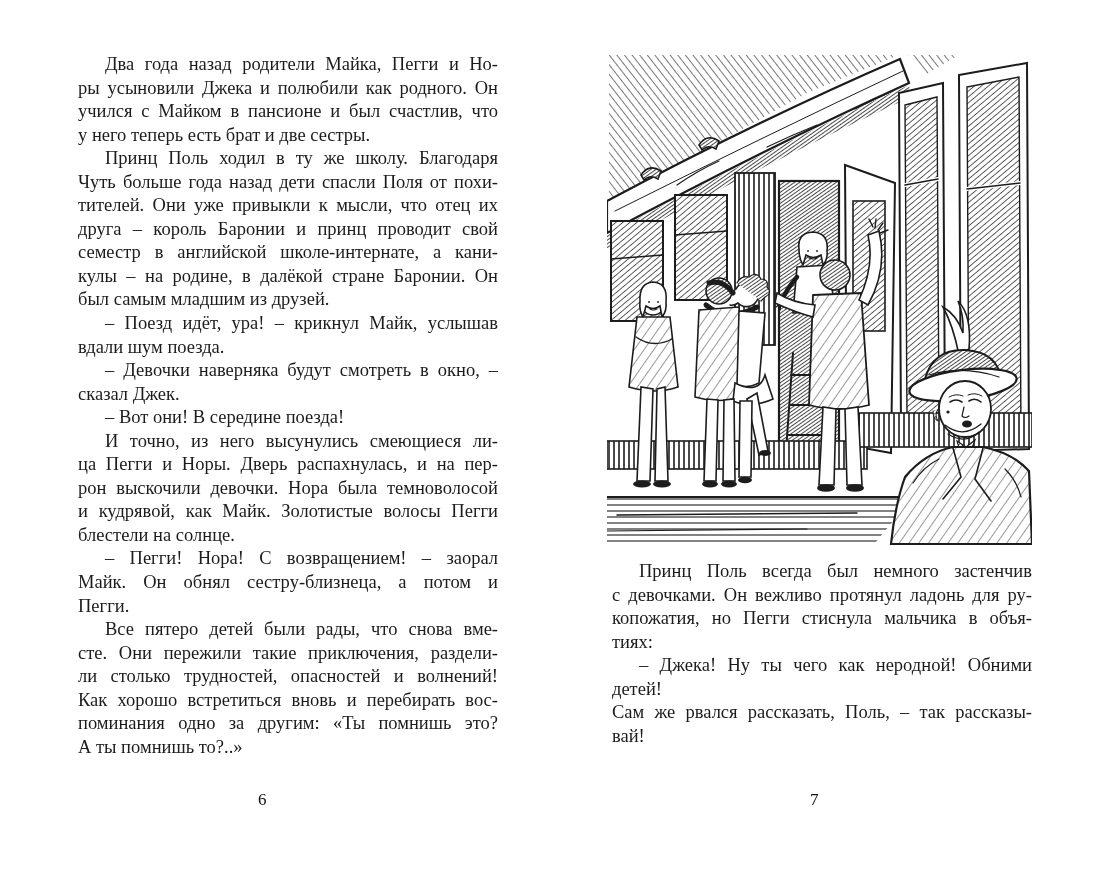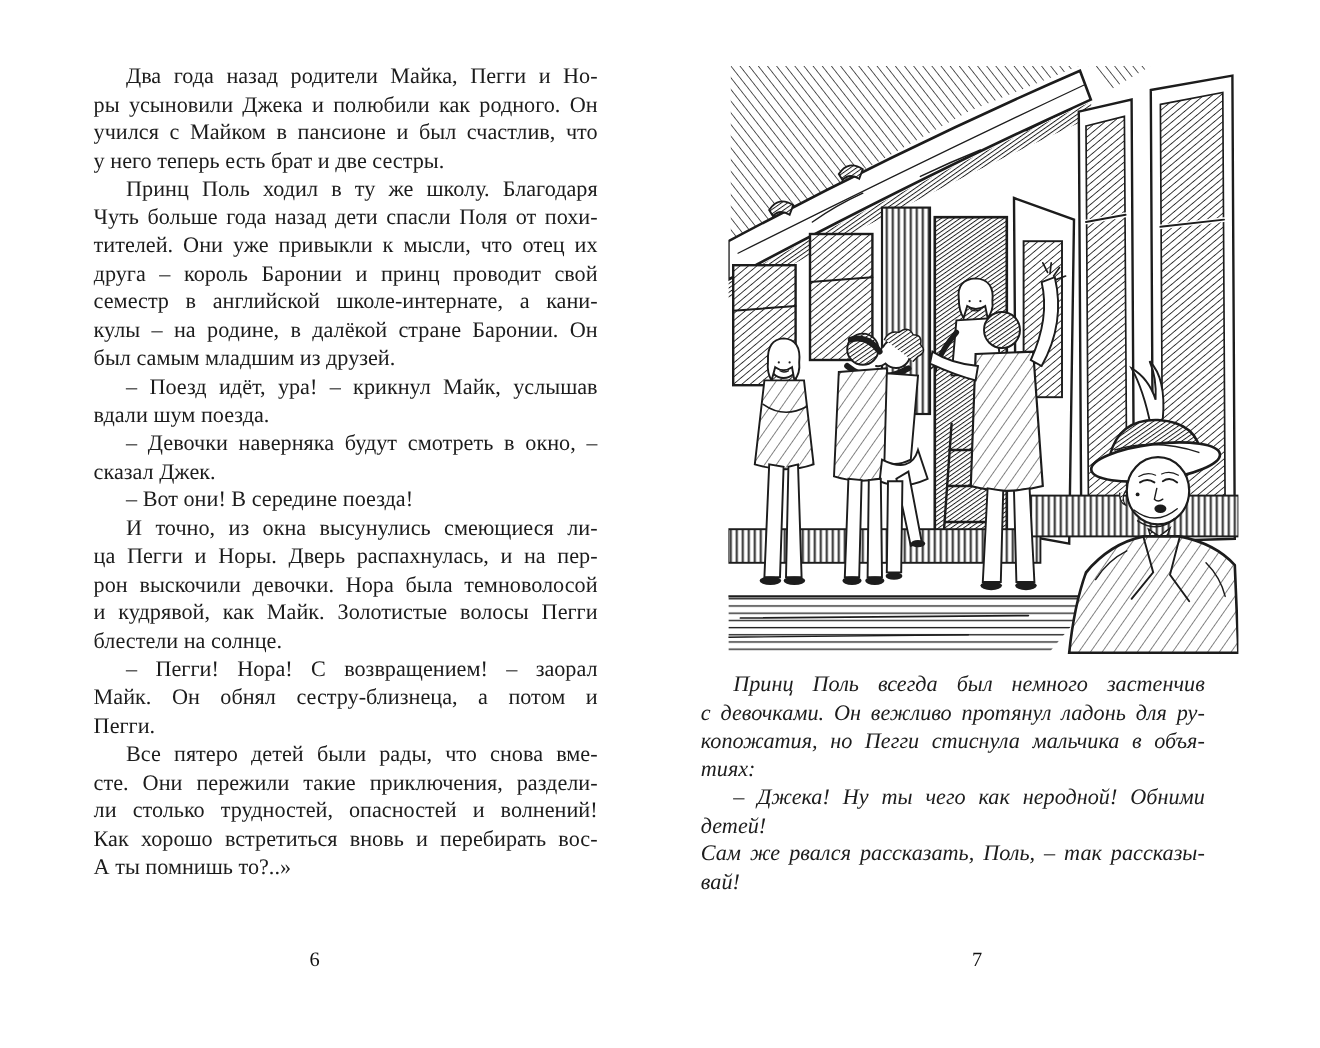--- a/index.html
+++ b/index.html
@@ -9,21 +9,21 @@
     overflow:hidden;
   }
   .text-col{position:absolute;width:420px;font-size:18.5px;line-height:23.55px;}
   .text-col .line{
     text-align:justify;text-align-last:justify;
     height:23.55px;overflow:hidden;white-space:nowrap;
   }
   .text-col .line.last{text-align-last:left;}
   .text-col .line.indent{text-indent:27px;}
   #left-text{left:78px;top:53px;}
-  #right-text{left:584px;top:560px;font-style:italic;}
+  #right-text{left:612px;top:560px;}
   .page-num{position:absolute;font-size:17px;color:#111;}
   #page-num-left{left:258px;top:790px;}
   #page-num-right{left:810px;top:790px;}
   #illustration{position:absolute;left:607px;top:53px;width:425px;height:492px;}
   svg{display:block;}
 </style>
 </head>
 <body>
 
 <div id="left-text" class="text-col">
@@ -36,32 +36,33 @@
     <div class="line">тителей. Они уже привыкли к мысли, что отец их</div>
     <div class="line">друга – король Баронии и принц проводит свой</div>
     <div class="line">семестр в английской школе-интернате, а кани-</div>
     <div class="line">кулы – на родине, в далёкой стране Баронии. Он</div>
     <div class="line last">был самым младшим из друзей.</div>
     <div class="line indent">– Поезд идёт, ура! – крикнул Майк, услышав</div>
     <div class="line last">вдали шум поезда.</div>
     <div class="line indent">– Девочки наверняка будут смотреть в окно, –</div>
     <div class="line last">сказал Джек.</div>
     <div class="line last indent">– Вот они! В середине поезда!</div>
-    <div class="line indent">И точно, из окна высунулись смеющиеся ли-</div>
+    <div class="line indent">И точно, из него высунулись смеющиеся ли-</div>
     <div class="line">ца Пегги и Норы. Дверь распахнулась, и на пер-</div>
     <div class="line">рон выскочили девочки. Нора была темноволосой</div>
     <div class="line">и кудрявой, как Майк. Золотистые волосы Пегги</div>
     <div class="line last">блестели на солнце.</div>
     <div class="line indent">– Пегги! Нора! С возвращением! – заорал</div>
     <div class="line">Майк. Он обнял сестру-близнеца, а потом и</div>
     <div class="line last">Пегги.</div>
     <div class="line indent">Все пятеро детей были рады, что снова вме-</div>
     <div class="line">сте. Они пережили такие приключения, раздели-</div>
     <div class="line">ли столько трудностей, опасностей и волнений!</div>
     <div class="line">Как хорошо встретиться вновь и перебирать вос-</div>
+    <div class="line">поминания одно за другим: «Ты помнишь это?</div>
     <div class="line last">А ты помнишь то?..»</div>
   </div>
 
 <div id="right-text" class="text-col">
     <div class="line indent">Принц Поль всегда был немного застенчив</div>
     <div class="line">с девочками. Он вежливо протянул ладонь для ру-</div>
     <div class="line">копожатия, но Пегги стиснула мальчика в объя-</div>
     <div class="line last">тиях:</div>
     <div class="line indent">– Джека! Ну ты чего как неродной! Обними</div>
     <div class="line last">детей!</div>

